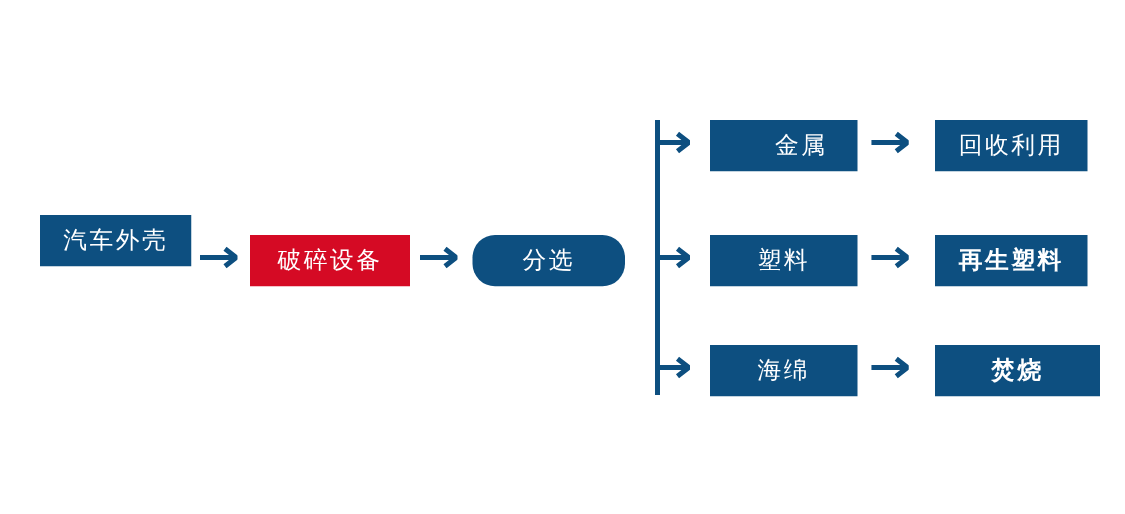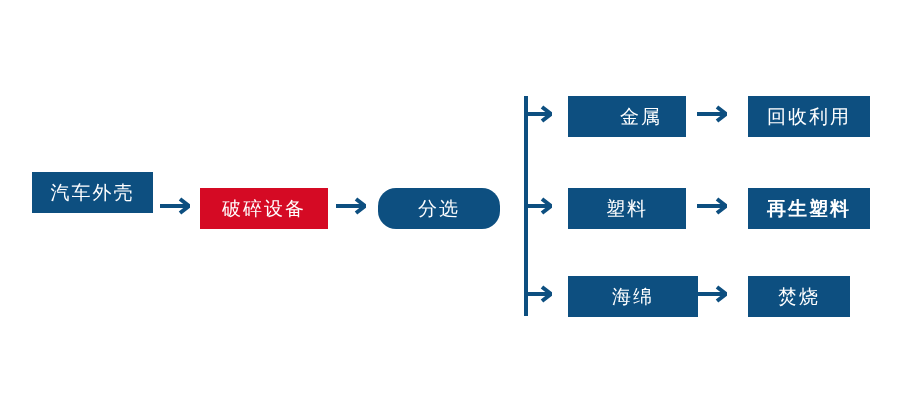--- a/index.html
+++ b/index.html
@@ -69,24 +69,24 @@
     <span>塑料</span>
   </div>
 
   <div class="node node-blue" style="left: 748px; top: 96px; width: 122px; height: 41px;">
     <span>回收利用</span>
   </div>
   <div class="node node-blue" style="left: 748px; top: 188px; width: 122px; height: 41px; font-weight: bold;">
     <span>再生塑料</span>
   </div>
 
-  <div class="node node-blue" style="left: 568px; top: 276px; width: 130px; height: 41px;">
+  <div class="node node-blue" style="left: 568px; top: 276px; width: 118px; height: 41px;">
     <span>海绵</span>
   </div>
-  <div class="node node-blue" style="left: 748px; top: 276px; width: 102px; height: 41px;">
+  <div class="node node-blue" style="left: 748px; top: 276px; width: 132px; height: 41px; font-weight: bold;">
     <span>焚烧</span>
   </div>
 
   <div class="branch-line" style="left: 524px; top: 96px; width: 4px; height: 220px; background: rgb(13, 79, 128);"></div>
 
   <div id="connector-layer">
       <svg class="arrow" width="30" height="18" viewBox="0 0 30 18" style="left: 160px; top: 197px;">
         <line x1="0" y1="9" x2="27" y2="9" stroke="#0d4f80" stroke-width="4"></line>
         <polyline points="20,2 29,9 20,16" fill="none" stroke="#0d4f80" stroke-width="4" stroke-linecap="butt" stroke-linejoin="miter"></polyline>
       </svg>

